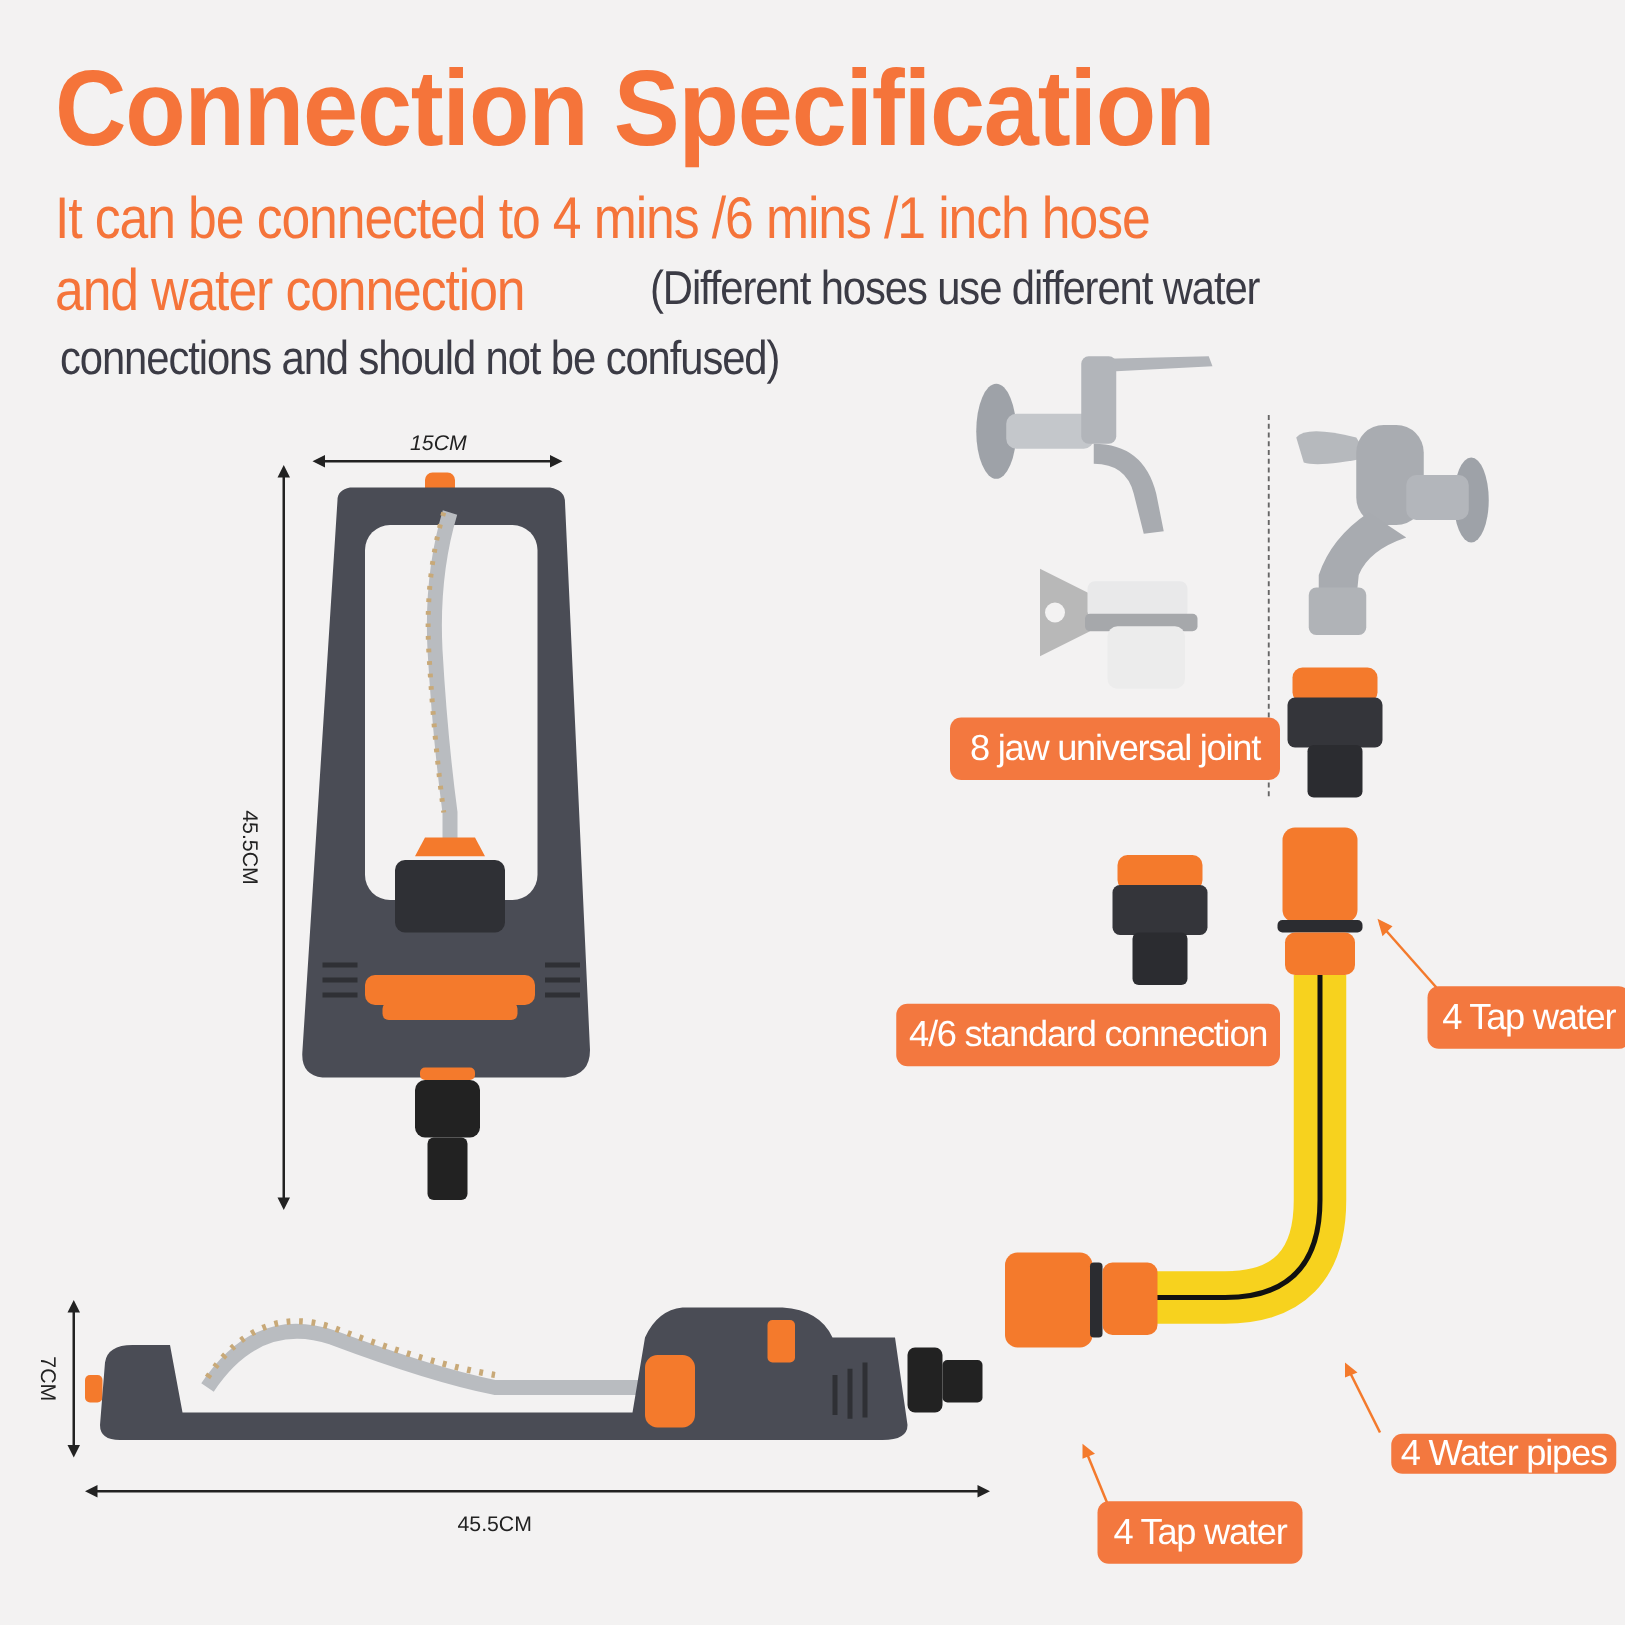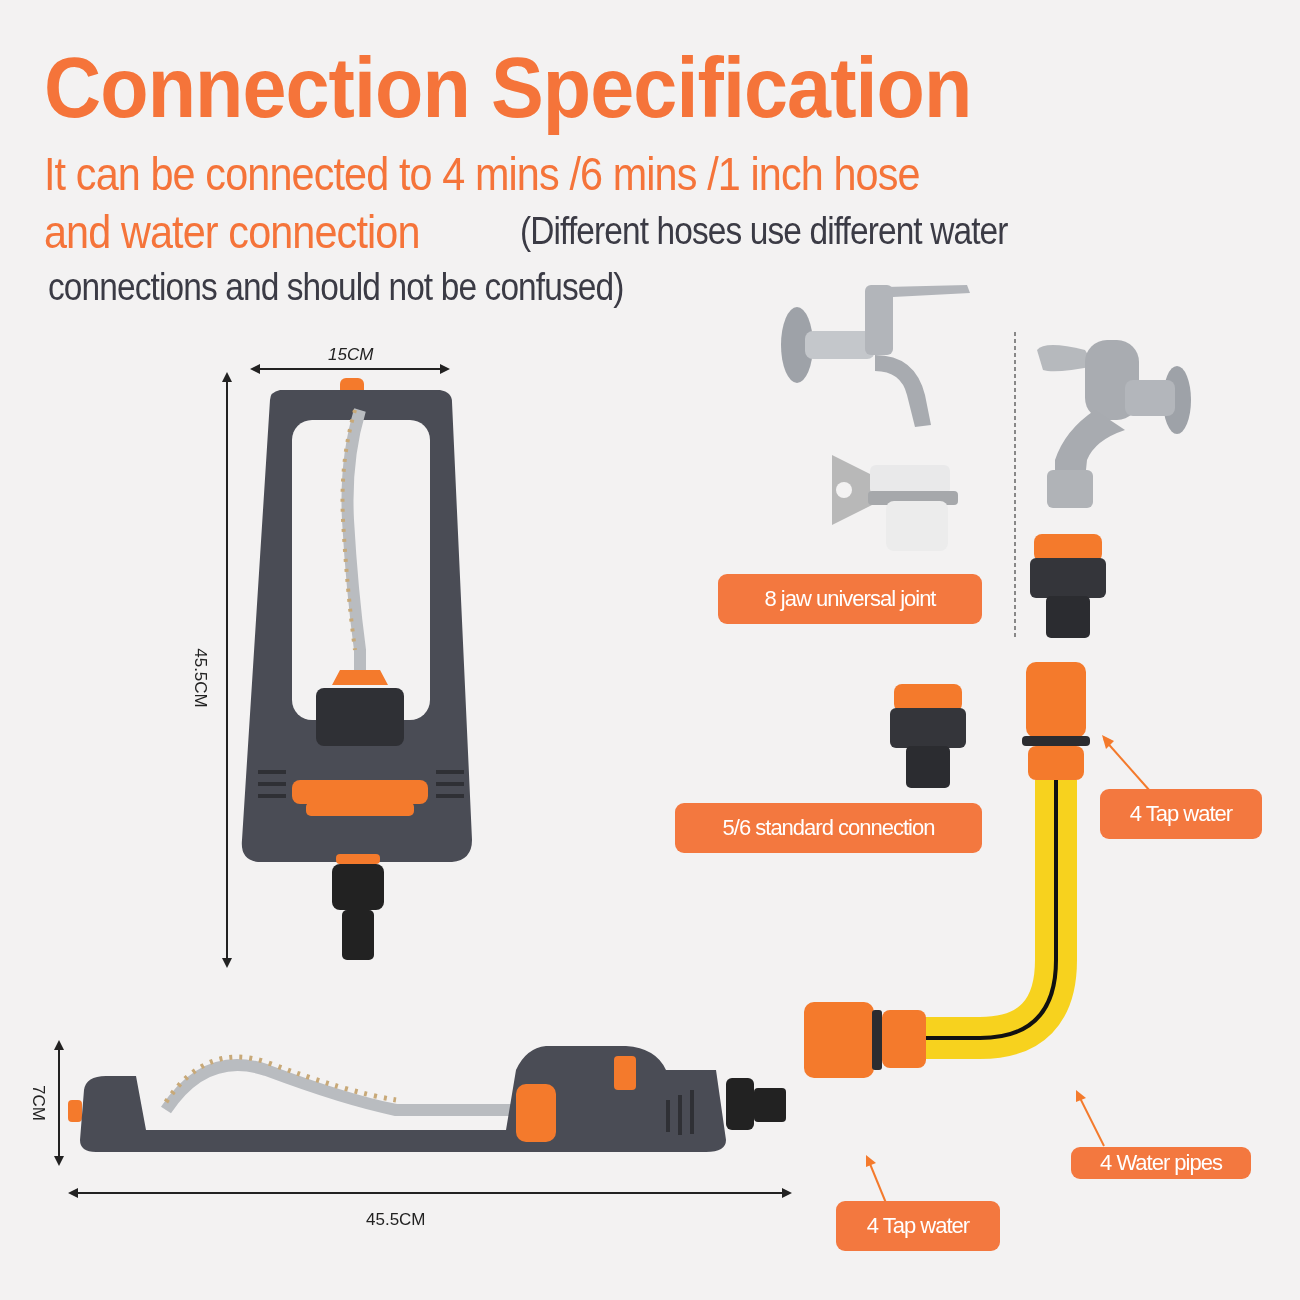--- a/index.html
+++ b/index.html
@@ -1,21 +1,21 @@
 <!DOCTYPE html>
 <html><head>
 <meta charset="utf-8">
 <style>
   html,body{margin:0;padding:0;}
   body{width:1300px;height:1300px;background:#f3f2f2;position:relative;overflow:hidden;font-family:"Liberation Sans",sans-serif;}
   .abs{position:absolute;}
   .title{left:44px;top:38px;font-size:86px;font-weight:bold;color:#f5743a;letter-spacing:-1px;transform:scaleX(0.92);transform-origin:left top;white-space:nowrap;font-family:"Liberation Sans",sans-serif;}
   .sub{left:44px;font-size:47px;color:#f5743a;white-space:nowrap;transform:scaleX(0.88);transform-origin:left top;letter-spacing:-1px;}
   .note{color:#3b3b45;font-size:38px;white-space:nowrap;transform:scaleX(0.88);transform-origin:left top;letter-spacing:-1px;}
-  .tag{background:#f3783f;color:#fff;border-radius:9px;font-size:22px;display:flex;align-items:center;justify-content:center;white-space:nowrap;letter-spacing:-1px;}
+  .tag{background:#f3783f;color:#fff;border-radius:9px;font-size:29px;display:flex;align-items:center;justify-content:center;white-space:nowrap;letter-spacing:-1px;margin-left:42px;}
   .dim{font-size:17px;color:#222;white-space:nowrap;}
   svg{position:absolute;overflow:visible;}
 </style>
 </head>
 <body>
 
 <div class="abs title">Connection Specification</div>
 <div class="abs sub" style="top:146px;">It can be connected to 4 mins /6 mins /1 inch hose</div>
 <div class="abs sub" style="top:204px;">and water connection</div>
 <div class="abs note" style="left:520px;top:210px;">(Different hoses use different  water</div>
@@ -135,16 +135,16 @@
 <svg style="left:1072px;top:1090px;" width="40" height="60">
   <line x1="6" y1="4" x2="32" y2="56" stroke="#f47a2c" stroke-width="2"></line>
   <polygon points="4,0 14,8 4,12" fill="#f47a2c"></polygon>
 </svg>
 <svg style="left:862px;top:1155px;" width="40" height="50">
   <line x1="6" y1="4" x2="24" y2="48" stroke="#f47a2c" stroke-width="2"></line>
   <polygon points="4,0 14,8 4,12" fill="#f47a2c"></polygon>
 </svg>
 
 <div class="abs tag" style="left:718px;top:574px;width:264px;height:50px;">8 jaw universal joint</div>
-<div class="abs tag" style="left:675px;top:803px;width:307px;height:50px;">5/6 standard connection</div>
+<div class="abs tag" style="left:675px;top:803px;width:307px;height:50px;">4/6 standard connection</div>
 <div class="abs tag" style="left:1100px;top:789px;width:162px;height:50px;">4 Tap water</div>
 <div class="abs tag" style="left:1071px;top:1147px;width:180px;height:32px;">4 Water pipes</div>
 <div class="abs tag" style="left:836px;top:1201px;width:164px;height:50px;">4 Tap water</div>
 
 </body></html>

